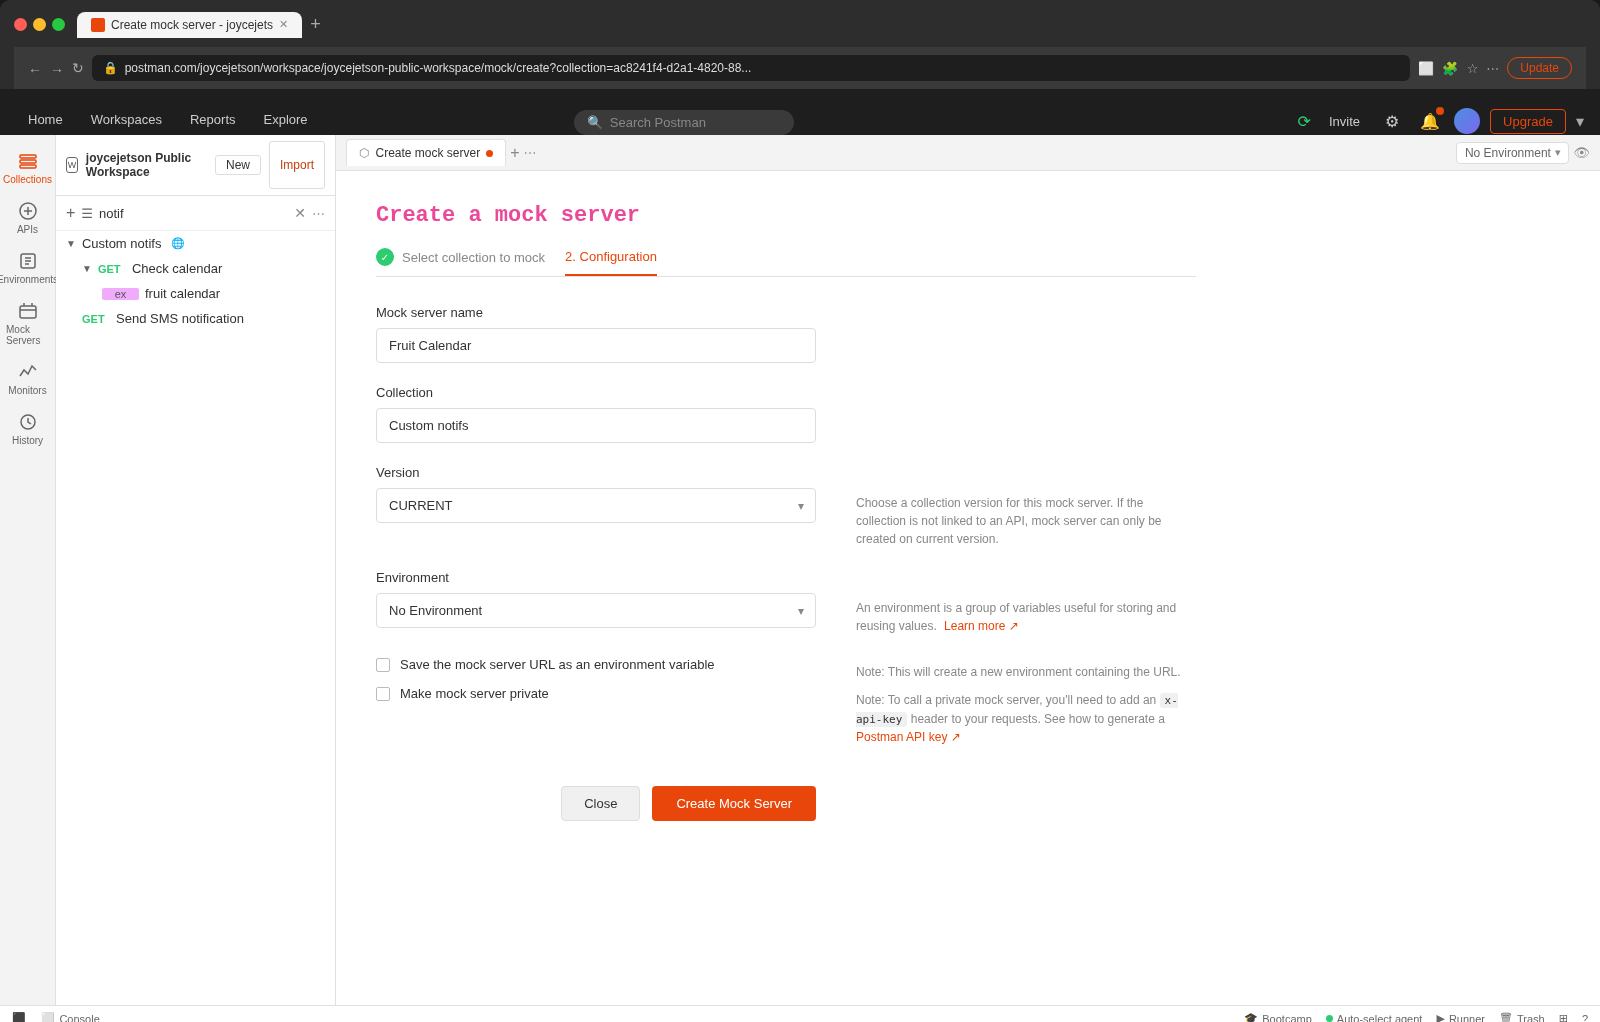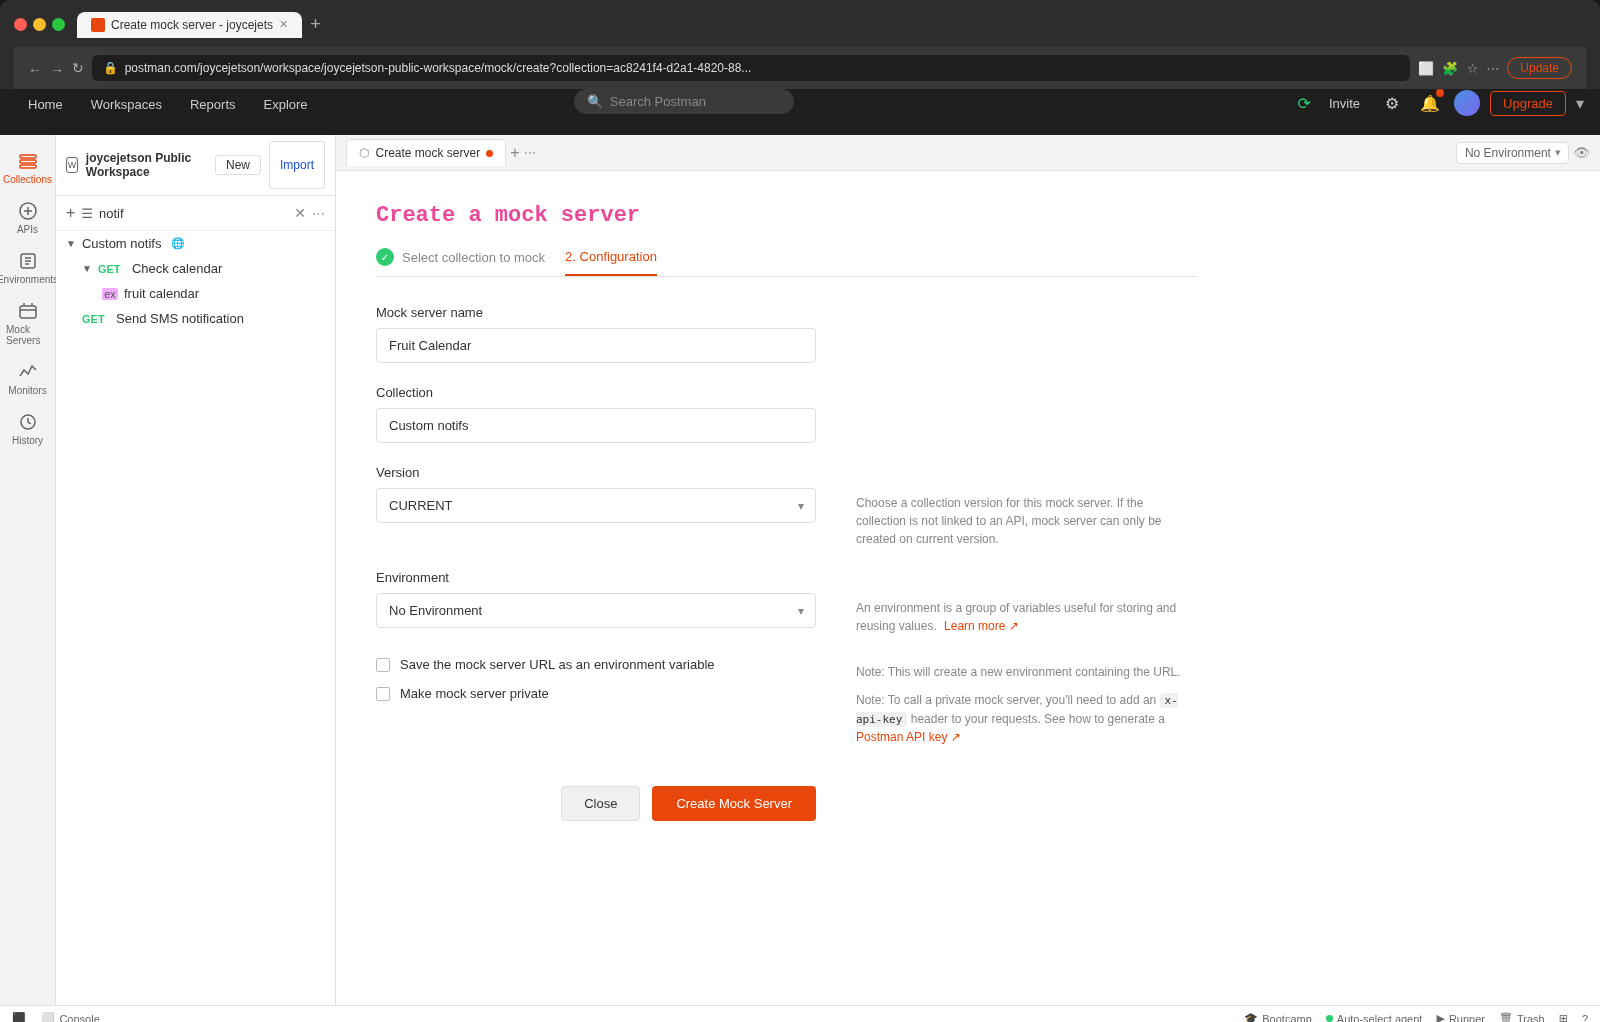--- a/index.html
+++ b/index.html
@@ -24,21 +24,21 @@
     .lock-icon { color: #aaa; }
     .address-text { color: #ddd; font-size: 12px; }
     .browser-actions { display: flex; align-items: center; gap: 8px; margin-left: auto; }
     .browser-action-btn { background: none; border: none; color: #aaa; font-size: 13px; cursor: pointer; }
     .update-btn { background: none; border: 1px solid #e8460a; color: #e8460a; border-radius: 12px; padding: 3px 12px; font-size: 12px; cursor: pointer; }
 
     
     .app { background: #fff; display: flex; flex-direction: column; height: calc(1022px - 80px); }
 
     
-    .top-nav { background: #1e1e1e; display: flex; align-items: flex-start; padding: 0 16px; height: 46px; gap: 4px; flex-shrink: 0; }
+    .top-nav { background: #1e1e1e; display: flex; align-items: flex-end; padding: 0 16px; height: 46px; gap: 4px; flex-shrink: 0; }
     .nav-item { color: #ccc; font-size: 13px; padding: 8px 12px; cursor: pointer; border-radius: 4px; }
     .nav-search { display: flex; align-items: center; gap: 6px; background: #3a3a3a; border-radius: 16px; padding: 5px 14px; margin-left: auto; margin-right: auto; color: #888; font-size: 13px; min-width: 220px; cursor: pointer; }
     .nav-search-icon { color: #888; }
     .nav-right { display: flex; align-items: center; gap: 10px; margin-left: auto; }
     .nav-right-btn { background: none; border: none; color: #ccc; font-size: 13px; cursor: pointer; padding: 4px 8px; display: flex; align-items: center; gap: 4px; }
     .upgrade-btn { background: none; border: 1px solid #e8460a; color: #e8460a; border-radius: 4px; padding: 4px 12px; font-size: 13px; cursor: pointer; }
     .notif-dot { width: 8px; height: 8px; background: #e8460a; border-radius: 50%; position: absolute; top: 0; right: 0; }
     .avatar { width: 26px; height: 26px; border-radius: 50%; background: linear-gradient(135deg, #4a90e2, #7b68ee); }
     .icon-btn { position: relative; width: 28px; height: 28px; display: flex; align-items: center; justify-content: center; cursor: pointer; color: #ccc; }
 
@@ -56,21 +56,21 @@
     .panel-header { display: flex; align-items: center; padding: 8px 10px; gap: 6px; border-bottom: 1px solid #f0f0f0; }
     .panel-add-btn { background: none; border: none; color: #666; font-size: 16px; cursor: pointer; }
     .panel-filter-btn { background: none; border: none; color: #666; font-size: 13px; cursor: pointer; display: flex; align-items: center; }
     .panel-search-text { font-size: 13px; color: #333; flex: 1; }
     .panel-close-btn { background: none; border: none; color: #888; font-size: 14px; cursor: pointer; margin-left: auto; }
     .panel-more-btn { background: none; border: none; color: #888; font-size: 13px; cursor: pointer; }
     .tree-item { padding: 5px 10px; font-size: 13px; cursor: pointer; display: flex; align-items: center; gap: 6px; }
     .tree-chevron { font-size: 10px; color: #666; }
     .tree-name { color: #333; }
     .method-get { color: #2ecc71; font-size: 11px; font-weight: 600; min-width: 28px; }
-    .method-icon { width: 16px; height: 12px; background: #f0abfc; border-radius: 2px; display: flex; align-items: center; justify-content: center; font-size: 11px; color: #555; }
+    .method-icon { width: 37px; height: 12px; background: #f0abfc; border-radius: 2px; display: flex; align-items: center; justify-content: center; font-size: 11px; color: #555; }
 
     
     .main-area { flex: 1; display: flex; flex-direction: column; overflow: hidden; }
 
     
     .tab-bar { display: flex; align-items: center; background: #f3f3f3; border-bottom: 1px solid #e0e0e0; padding: 0 10px; height: 36px; gap: 4px; flex-shrink: 0; }
     .app-tab { display: flex; align-items: center; gap: 6px; background: #fff; border-radius: 4px 4px 0 0; padding: 6px 12px; font-size: 12px; color: #333; border: 1px solid #e0e0e0; border-bottom: none; cursor: pointer; }
     .app-tab .tab-dot { width: 7px; height: 7px; border-radius: 50%; background: #e8460a; }
     .tab-icon { color: #888; font-size: 12px; }
     .tab-add-btn { background: none; border: none; color: #888; font-size: 16px; cursor: pointer; }
@@ -107,21 +107,21 @@
     
     .status-bar { background: #fff; border-top: 1px solid #e0e0e0; display: flex; align-items: center; padding: 0 12px; height: 26px; gap: 16px; flex-shrink: 0; font-size: 11px; color: #666; }
     .status-item { display: flex; align-items: center; gap: 4px; cursor: pointer; }
     .status-bar-right { margin-left: auto; display: flex; align-items: center; gap: 14px; }
     .green-dot { width: 7px; height: 7px; border-radius: 50%; background: #2ecc71; }
 
     .workspace-header { display: flex; align-items: center; padding: 6px 10px; border-bottom: 1px solid #e0e0e0; gap: 8px; }
     .workspace-icon { width: 16px; height: 16px; border: 1px solid #666; border-radius: 3px; display: flex; align-items: center; justify-content: center; font-size: 9px; color: #555; }
     .workspace-name { font-size: 12px; color: #333; font-weight: 700; }
     .workspace-new-btn { background: #fff; border: 1px solid #ddd; border-radius: 3px; padding: 2px 10px; font-size: 12px; color: #333; cursor: pointer; margin-left: auto; }
-    .workspace-import-btn { background: #fff; border: 1px solid #ddd; border-radius: 3px; padding: 16px 10px; font-size: 12px; color: #1d4ed8; cursor: pointer; }
+    .workspace-import-btn { background: #fff; border: 1px solid #ddd; border-radius: 3px; padding: 16px 10px; font-size: 12px; color: #c2410c; cursor: pointer; }
   </style>
 </head>
 <body>
 
 <div class="browser-chrome">
   <div class="browser-top">
     <div class="traffic-lights">
       <div class="tl tl-red"></div>
       <div class="tl tl-yellow"></div>
       <div class="tl tl-green"></div>

